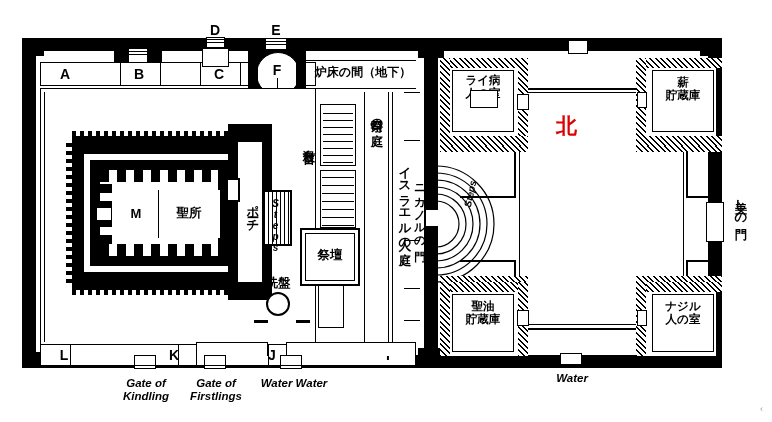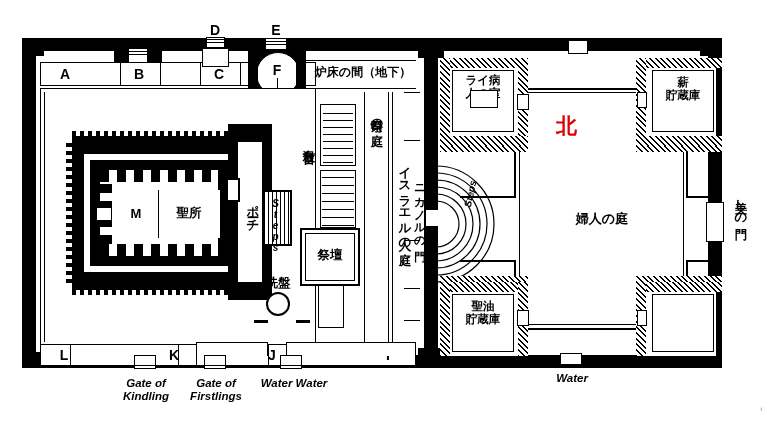--- a/index.html
+++ b/index.html
@@ -226,21 +226,20 @@
   <div class="ln" style="left:686px;top:260px;width:2px;height:70px;"></div>
   <div class="ln" style="left:460px;top:260px;width:56px;height:2px;"></div>
   <div class="ln" style="left:688px;top:260px;width:34px;height:2px;"></div>
   <div class="ln" style="left:516px;top:328px;width:170px;height:2px;"></div>
 
   <div class="ln" style="left:519px;top:92px;width:164px;height:1px;"></div>
   <div class="ln" style="left:519px;top:92px;width:1px;height:232px;"></div>
   <div class="ln" style="left:683px;top:92px;width:1px;height:232px;"></div>
   <div class="ln" style="left:519px;top:324px;width:164px;height:1px;"></div>
 
-  <div class="jlabel" style="left:542px;top:212px;width:120px;font-size:13px;">婦人の庭</div>
 
   <div class="hatch" style="left:440px;top:58px;width:88px;height:10px;"></div>
   <div class="hatch" style="left:440px;top:58px;width:10px;height:88px;"></div>
   <div class="hatch" style="left:518px;top:58px;width:10px;height:88px;"></div>
   <div class="hatch" style="left:440px;top:136px;width:88px;height:10px;"></div>
   <div class="wht" style="left:450px;top:68px;width:68px;height:68px;"></div>
   <div class="thin" style="left:452px;top:70px;width:62px;height:62px;"></div>
   <div class="jlabel" style="left:452px;top:74px;width:62px;font-size:11.5px;">ライ病
 人の室</div>
   <div class="thin" style="left:470px;top:90px;width:28px;height:18px;"></div>
@@ -261,20 +260,22 @@
   <div class="wht" style="left:450px;top:292px;width:68px;height:64px;"></div>
   <div class="thin" style="left:452px;top:294px;width:62px;height:58px;"></div>
   <div class="jlabel" style="left:452px;top:300px;width:62px;font-size:11.5px;">聖油
 貯蔵庫</div>
   <div class="gatefill" style="left:517px;top:310px;width:12px;height:16px;"></div>
 
   <div class="hatch" style="left:636px;top:282px;width:86px;height:10px;"></div>
   <div class="hatch" style="left:636px;top:282px;width:10px;height:74px;"></div>
   <div class="wht" style="left:646px;top:292px;width:70px;height:64px;"></div>
   <div class="thin" style="left:652px;top:294px;width:62px;height:58px;"></div>
+  <div class="jlabel" style="left:652px;top:300px;width:62px;font-size:11.5px;">ナジル
+人の室</div>
   <div class="gatefill" style="left:637px;top:310px;width:10px;height:16px;"></div>
 
   <svg style="position:absolute;left:430px;top:166px;width:72px;height:116px;overflow:visible;">
     <g fill="none" stroke="#000" stroke-width="1.2">
       <path d="M 6 0 A 58 58 0 0 1 6 116"></path>
       <path d="M 6 7 A 51 51 0 0 1 6 109"></path>
       <path d="M 6 14 A 44 44 0 0 1 6 102"></path>
       <path d="M 6 21 A 37 37 0 0 1 6 95"></path>
       <path d="M 6 28 A 30 30 0 0 1 6 88"></path>
       <path d="M 6 35 A 23 23 0 0 1 6 81"></path>

